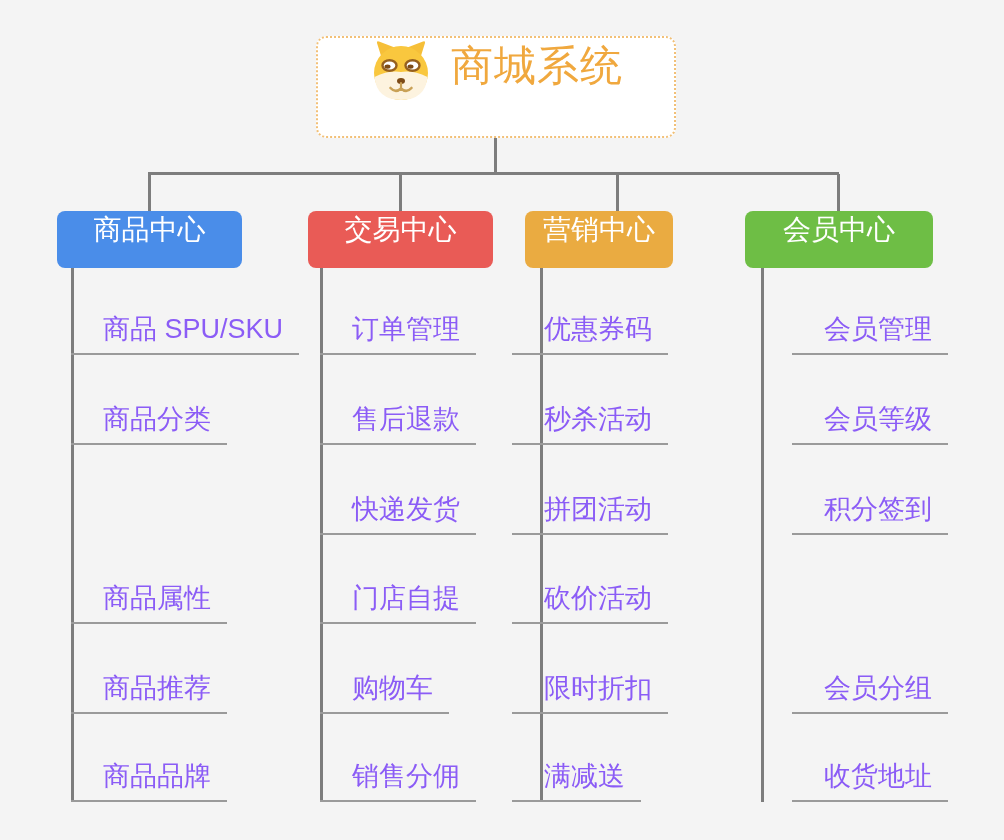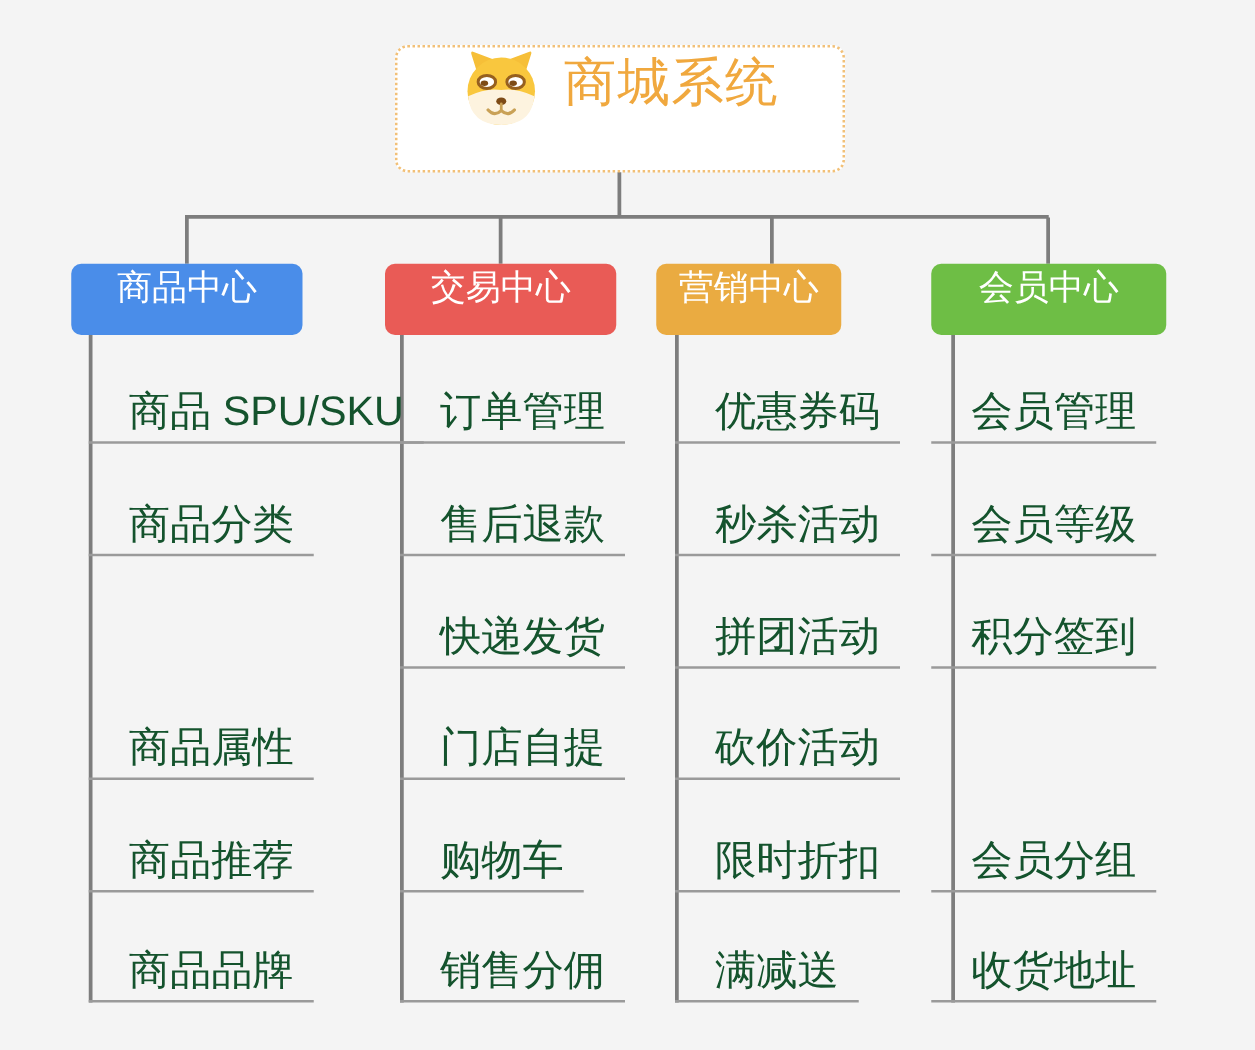--- a/index.html
+++ b/index.html
@@ -29,24 +29,24 @@
     color:#ffffff; font-size:28px; display:flex; align-items:flex-start; justify-content:center;
     cursor:default;
   }
   .hdr.b1 { left:57px;  width:185px; background:#4a8de9; }
   .hdr.b2 { left:308px; width:185px; background:#e95b56; }
   .hdr.b3 { left:525px; width:148px; background:#eaab41; }
   .hdr.b4 { left:745px; width:188px; background:#6ebe45; }
 
   
   .item {
-    position:absolute; font-size:33px; line-height:30px; color:#14532d;
+    position:absolute; font-size:27px; line-height:30px; color:#8b5cf6;
     border-bottom:2px solid #9a9a9a; padding:0 16px 9px 32px; white-space:nowrap;
   }
-  .item.c1 { left:71px; } .item.c2 { left:320px; } .item.c3 { left:540px; } .item.c4 { left:745px; }
+  .item.c1 { left:71px; } .item.c2 { left:320px; } .item.c3 { left:512px; } .item.c4 { left:792px; }
   .r1 { top:314px; } .r2 { top:404px; } .r3 { top:494px; }
   .r4 { top:583px; } .r5 { top:673px; } .r6 { top:761px; }
 </style>
 </head>
 <body>
 
 <div class="canvas">
 
   <div class="line root-stub"></div>
   <div class="line bus"></div>

